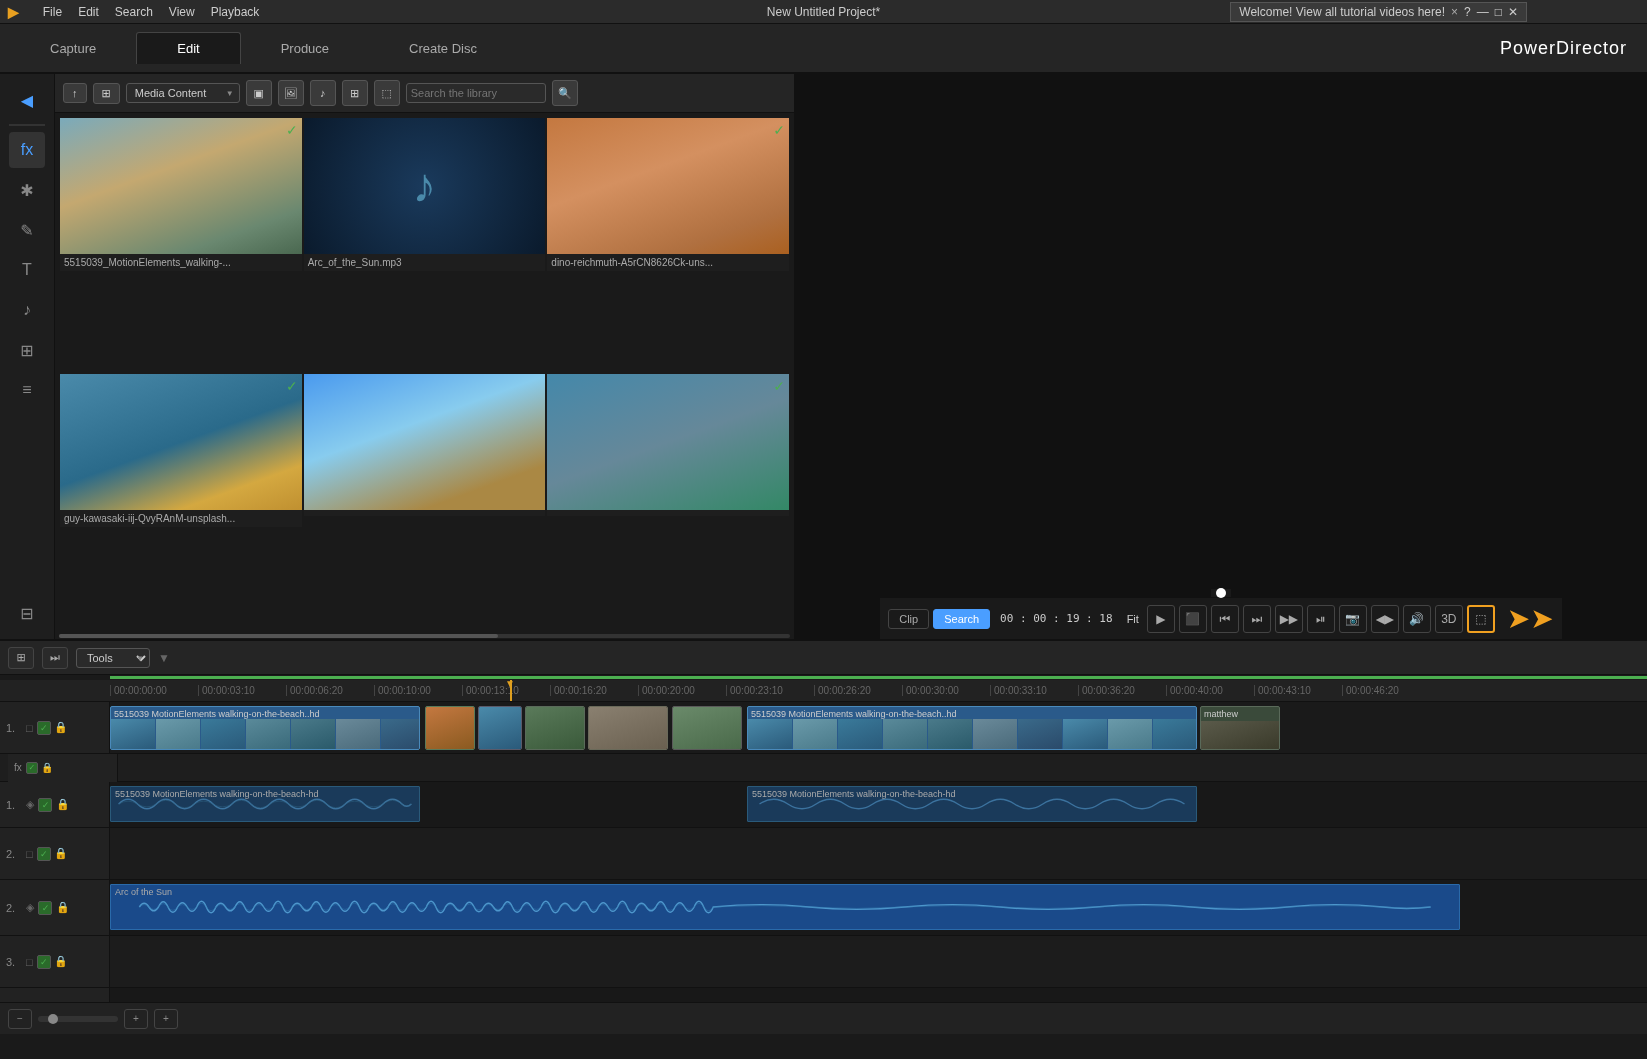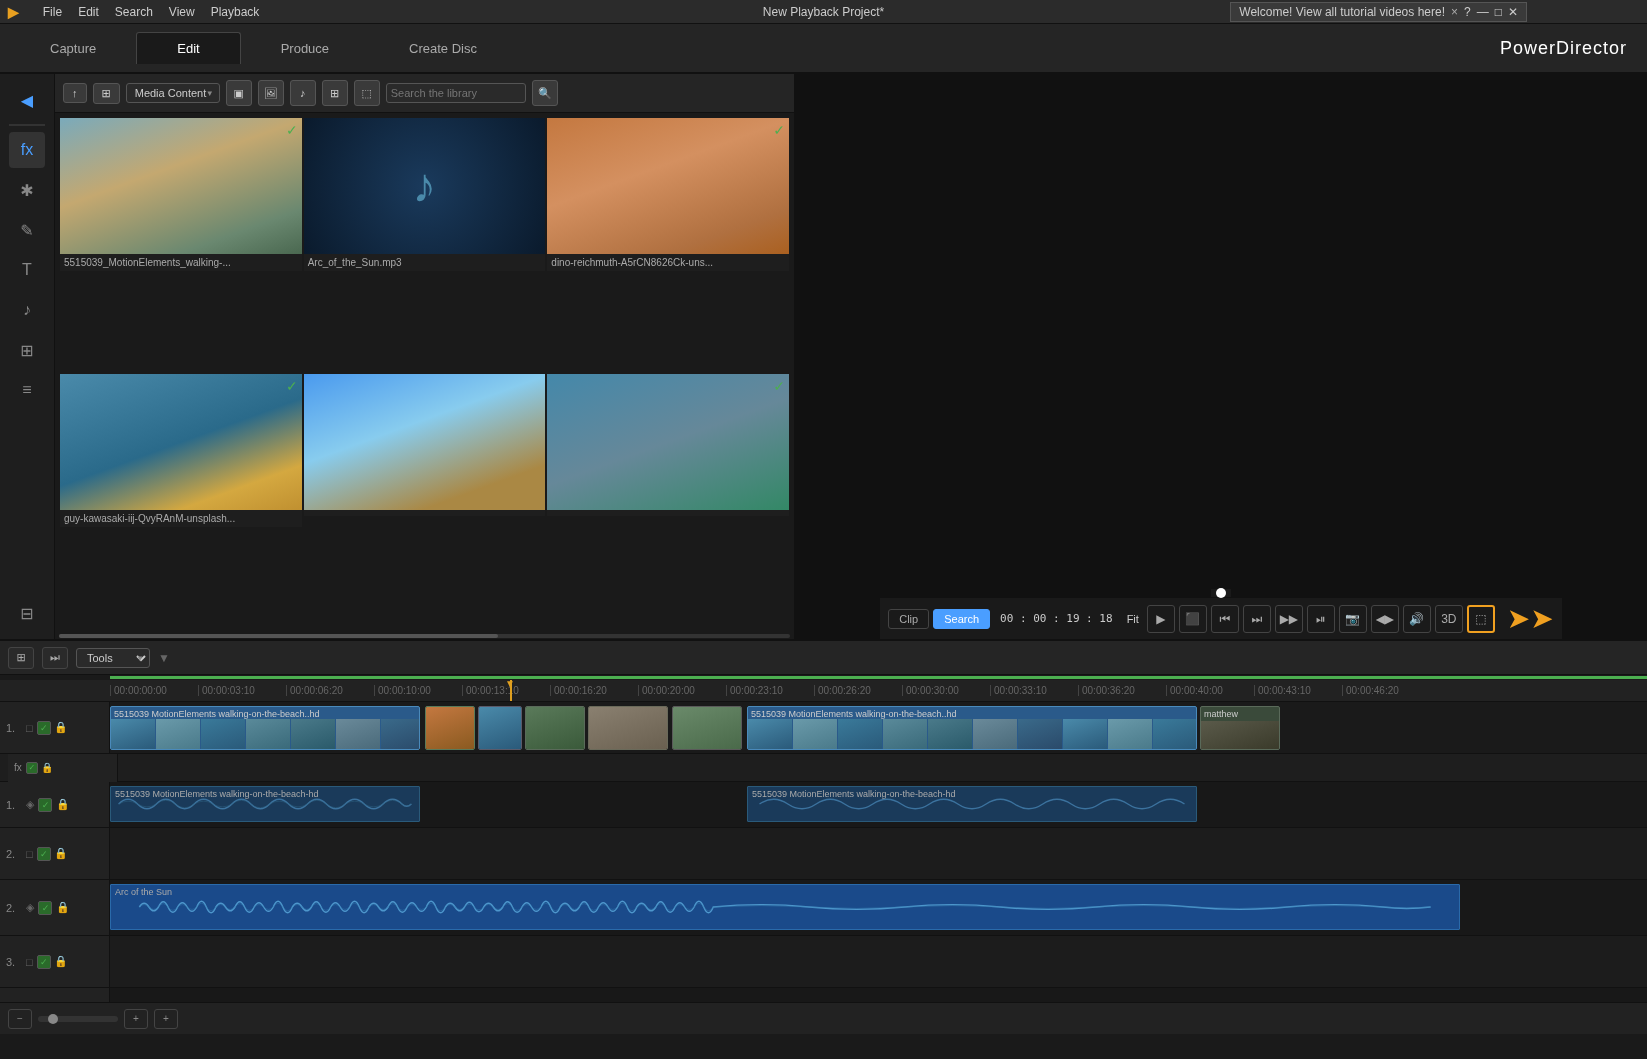--- a/index.html
+++ b/index.html
@@ -25,21 +25,21 @@
 
     
     .left-sidebar { width: 55px; background: #1e1e1e; border-right: 1px solid #111; display: flex; flex-direction: column; align-items: center; padding: 8px 0; gap: 4px; }
     .sidebar-icon { width: 36px; height: 36px; display: flex; align-items: center; justify-content: center; cursor: pointer; border-radius: 4px; color: #888; font-size: 16px; }
     .sidebar-icon.active { background: #333; color: #4a9eff; }
 
     
     .media-panel { width: 740px; background: #1e1e1e; border-right: 1px solid #111; display: flex; flex-direction: column; }
     .media-toolbar { background: #252525; padding: 6px 8px; display: flex; align-items: center; gap: 6px; border-bottom: 1px solid #111; }
     .media-toolbar button { background: #3a3a3a; border: 1px solid #555; color: #ccc; padding: 3px 8px; border-radius: 3px; cursor: pointer; font-size: 11px; }
-    .dropdown-select { background: #2a2a2a; border: 1px solid #555; color: #ccc; padding: 3px 12px 3px 8px; border-radius: 3px; font-size: 11px; appearance: none; cursor: pointer; }
+    .dropdown-select { background: #2a2a2a; border: 1px solid #555; color: #ccc; padding: 3px 32px 3px 8px; border-radius: 3px; font-size: 11px; appearance: none; cursor: pointer; }
     .search-box { background: #2a2a2a; border: 1px solid #555; color: #ccc; padding: 3px 4px; border-radius: 3px; font-size: 11px; width: 140px; }
     .icon-btn { background: none; border: 1px solid #555; color: #888; width: 26px; height: 26px; display: flex; align-items: center; justify-content: center; border-radius: 3px; cursor: pointer; font-size: 13px; }
 
     .media-grid { display: grid; grid-template-columns: repeat(3, 1fr); gap: 0; overflow-y: auto; flex: 1; padding: 4px; background: #1a1a1a; }
     .media-item { position: relative; cursor: pointer; border: 1px solid transparent; }
     .media-thumb { width: 100%; aspect-ratio: 16/9; background: #2a2a2a; overflow: hidden; position: relative; }
     .media-label { font-size: 10px; color: #aaa; padding: 3px 4px; white-space: nowrap; overflow: hidden; text-overflow: ellipsis; background: #1e1e1e; }
     .check-badge { position: absolute; top: 4px; right: 4px; color: #4caf50; font-size: 14px; }
 
     
@@ -115,21 +115,21 @@
 </head>
 <body>
 
 <div class="menu-bar">
   <span class="app-logo">▶</span>
   <span>File</span>
   <span>Edit</span>
   <span>Search</span>
   <span>View</span>
   <span>Playback</span>
-  <span class="menu-title">New Playback Project*</span>
+  <span class="menu-title">New Untitled Project*</span>
   <div class="welcome-banner" style="margin-left:auto;">
     <span>Welcome! View all tutorial videos here!</span>
     <span class="close-x">×</span>
     <span>?</span>
     <span>—</span>
     <span>□</span>
     <span>✕</span>
   </div>
 </div>
 

